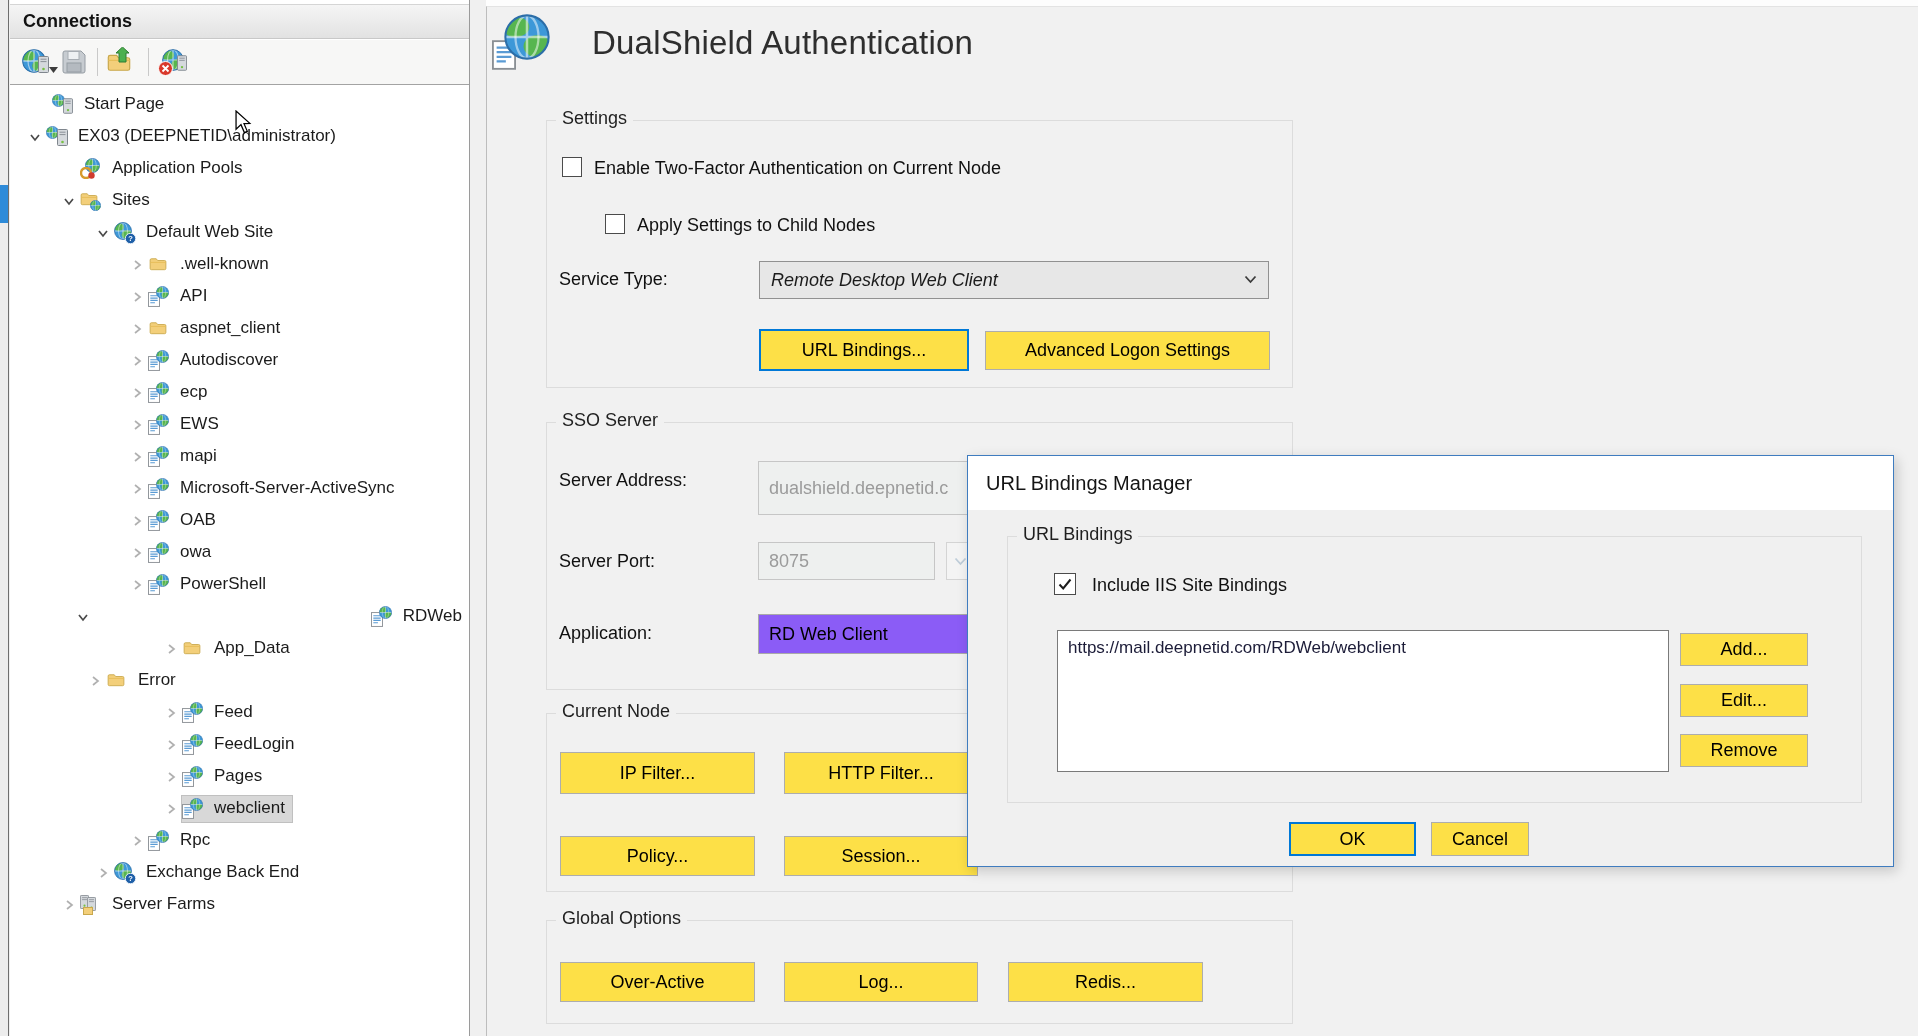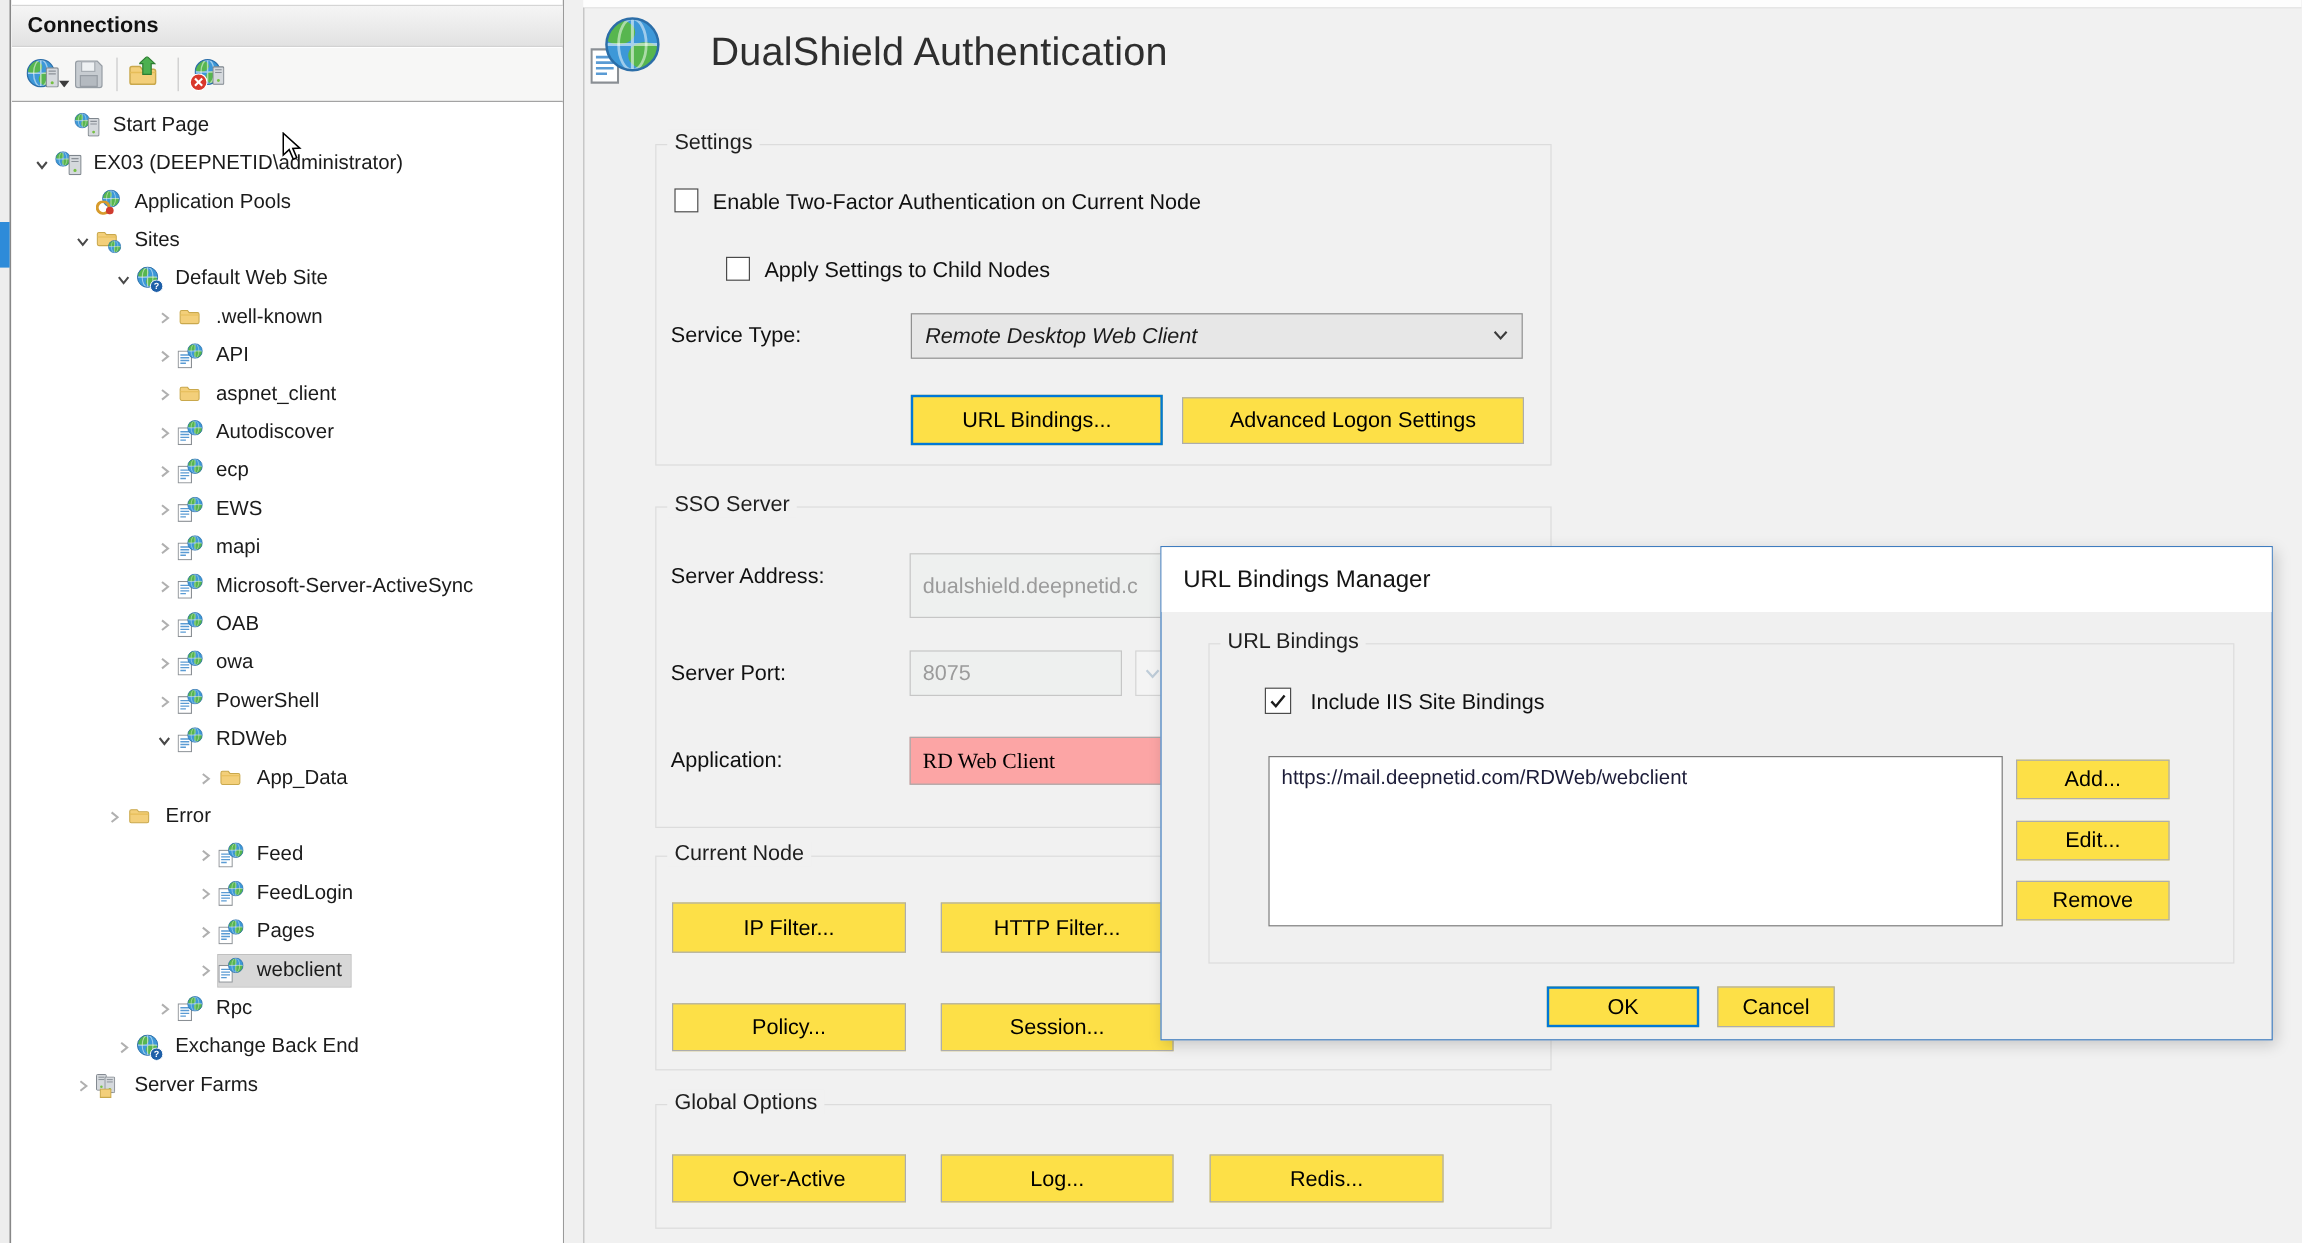--- a/index.html
+++ b/index.html
@@ -61,21 +61,21 @@
          font-size:18px; color:#000; cursor:default; }
   .btn.focusblue { border:2px solid #0078d7; }
 
   .combo { position:absolute; background:#e7e7e7; border:1px solid #919191;
            display:flex; align-items:center; padding-left:11px; font-size:18px;font-style:italic; }
   .combo .chev { position:absolute; right:11px; top:13px; }
 
   .tinput { position:absolute; background:#eef0ef; border:1px solid #c6c6c6;
             color:#9b9b9b; font-size:18px; display:flex; align-items:center;
             padding-left:10px; overflow:hidden; white-space:nowrap; }
-  .tinput.active { background:#fca5a5; border:1px solid #a9a9a9; color:#000;font-family:Liberation Serif, serif; }
+  .tinput.active { background:#8b5cf6; border:1px solid #a9a9a9; color:#000; }
   .combo-stub { position:absolute; background:#f4f4f4; border:1px solid #d4d4d4;
                 display:flex; align-items:center; justify-content:center; }
 
   .checkbox { position:absolute; width:20px; height:20px; background:#fff;
               border:1px solid #4b4b4b; display:flex; align-items:center; justify-content:center; }
   .cb-label { position:absolute; font-size:18px; color:#101010; white-space:nowrap; }
   .fld-label { position:absolute; font-size:18px; color:#101010; white-space:nowrap; }
 
   
   #dialog { position:absolute; left:967px; top:455px; width:927px; height:412px;
@@ -193,21 +193,21 @@
           <span style="position:absolute;left:0px;top:14px;">
             <svg width="15" height="15" viewBox="0 0 15 15">
               <circle cx="7.5" cy="7.5" r="7" fill="#d9382b" stroke="#fff"></circle>
               <path d="M4.5 4.5 L10.5 10.5 M10.5 4.5 L4.5 10.5" stroke="#fff" stroke-width="1.8"></path>
             </svg>
           </span>
         </span>
       </span>
     </div>
   <div id="tree">
-      <div class="trow" style="padding-left: 32px;">
+      <div class="trow" style="padding-left: 8px; margin-left: 14px;">
         <span class="arrow"></span>
         <span class="sel-wrap">
           <span class="ticon">
             <span style="position:absolute;left:0px;top:0px;">
               <svg width="13" height="13" viewBox="0 0 20 20">
     <defs>
                   <clipPath id="g1">
                     <circle cx="10" cy="10" r="9.4"></circle>
                   </clipPath>
                 </defs>
@@ -717,21 +717,21 @@
       <path d="M-1 10 H21 M10 -1 V21" stroke="rgba(255,255,255,.55)" stroke-width="1.1" fill="none"></path>
       <ellipse cx="10" cy="10" rx="5" ry="9.3" fill="none" stroke="rgba(255,255,255,.5)" stroke-width="1"></ellipse>
     </g>
     <circle cx="10" cy="10" r="9.4" fill="none" stroke="#2c6ea8" stroke-width="0.9"></circle>
               </svg>
             </span>
           </span>
           <span class="tlabel">PowerShell</span>
         </span>
       </div>
-      <div class="trow" style="padding-left: 118px;">
+      <div class="trow" style="padding-left: 64px; justify-content: space-between;">
         <span class="arrow">
           <svg width="12" height="12" viewBox="0 0 12 12">
             <polyline points="2,4 6,9 10,4" fill="none" stroke="#4a4a4a" stroke-width="1.7"></polyline>
           </svg>
         </span>
         <span class="sel-wrap">
           <span class="ticon">
             <span style="position:absolute;left:0px;top:6px;">
               <svg width="12" height="15" viewBox="0 0 13 16">
     <rect x="0.5" y="0.5" width="12" height="15" fill="#fff" stroke="#8a8f94"></rect>

